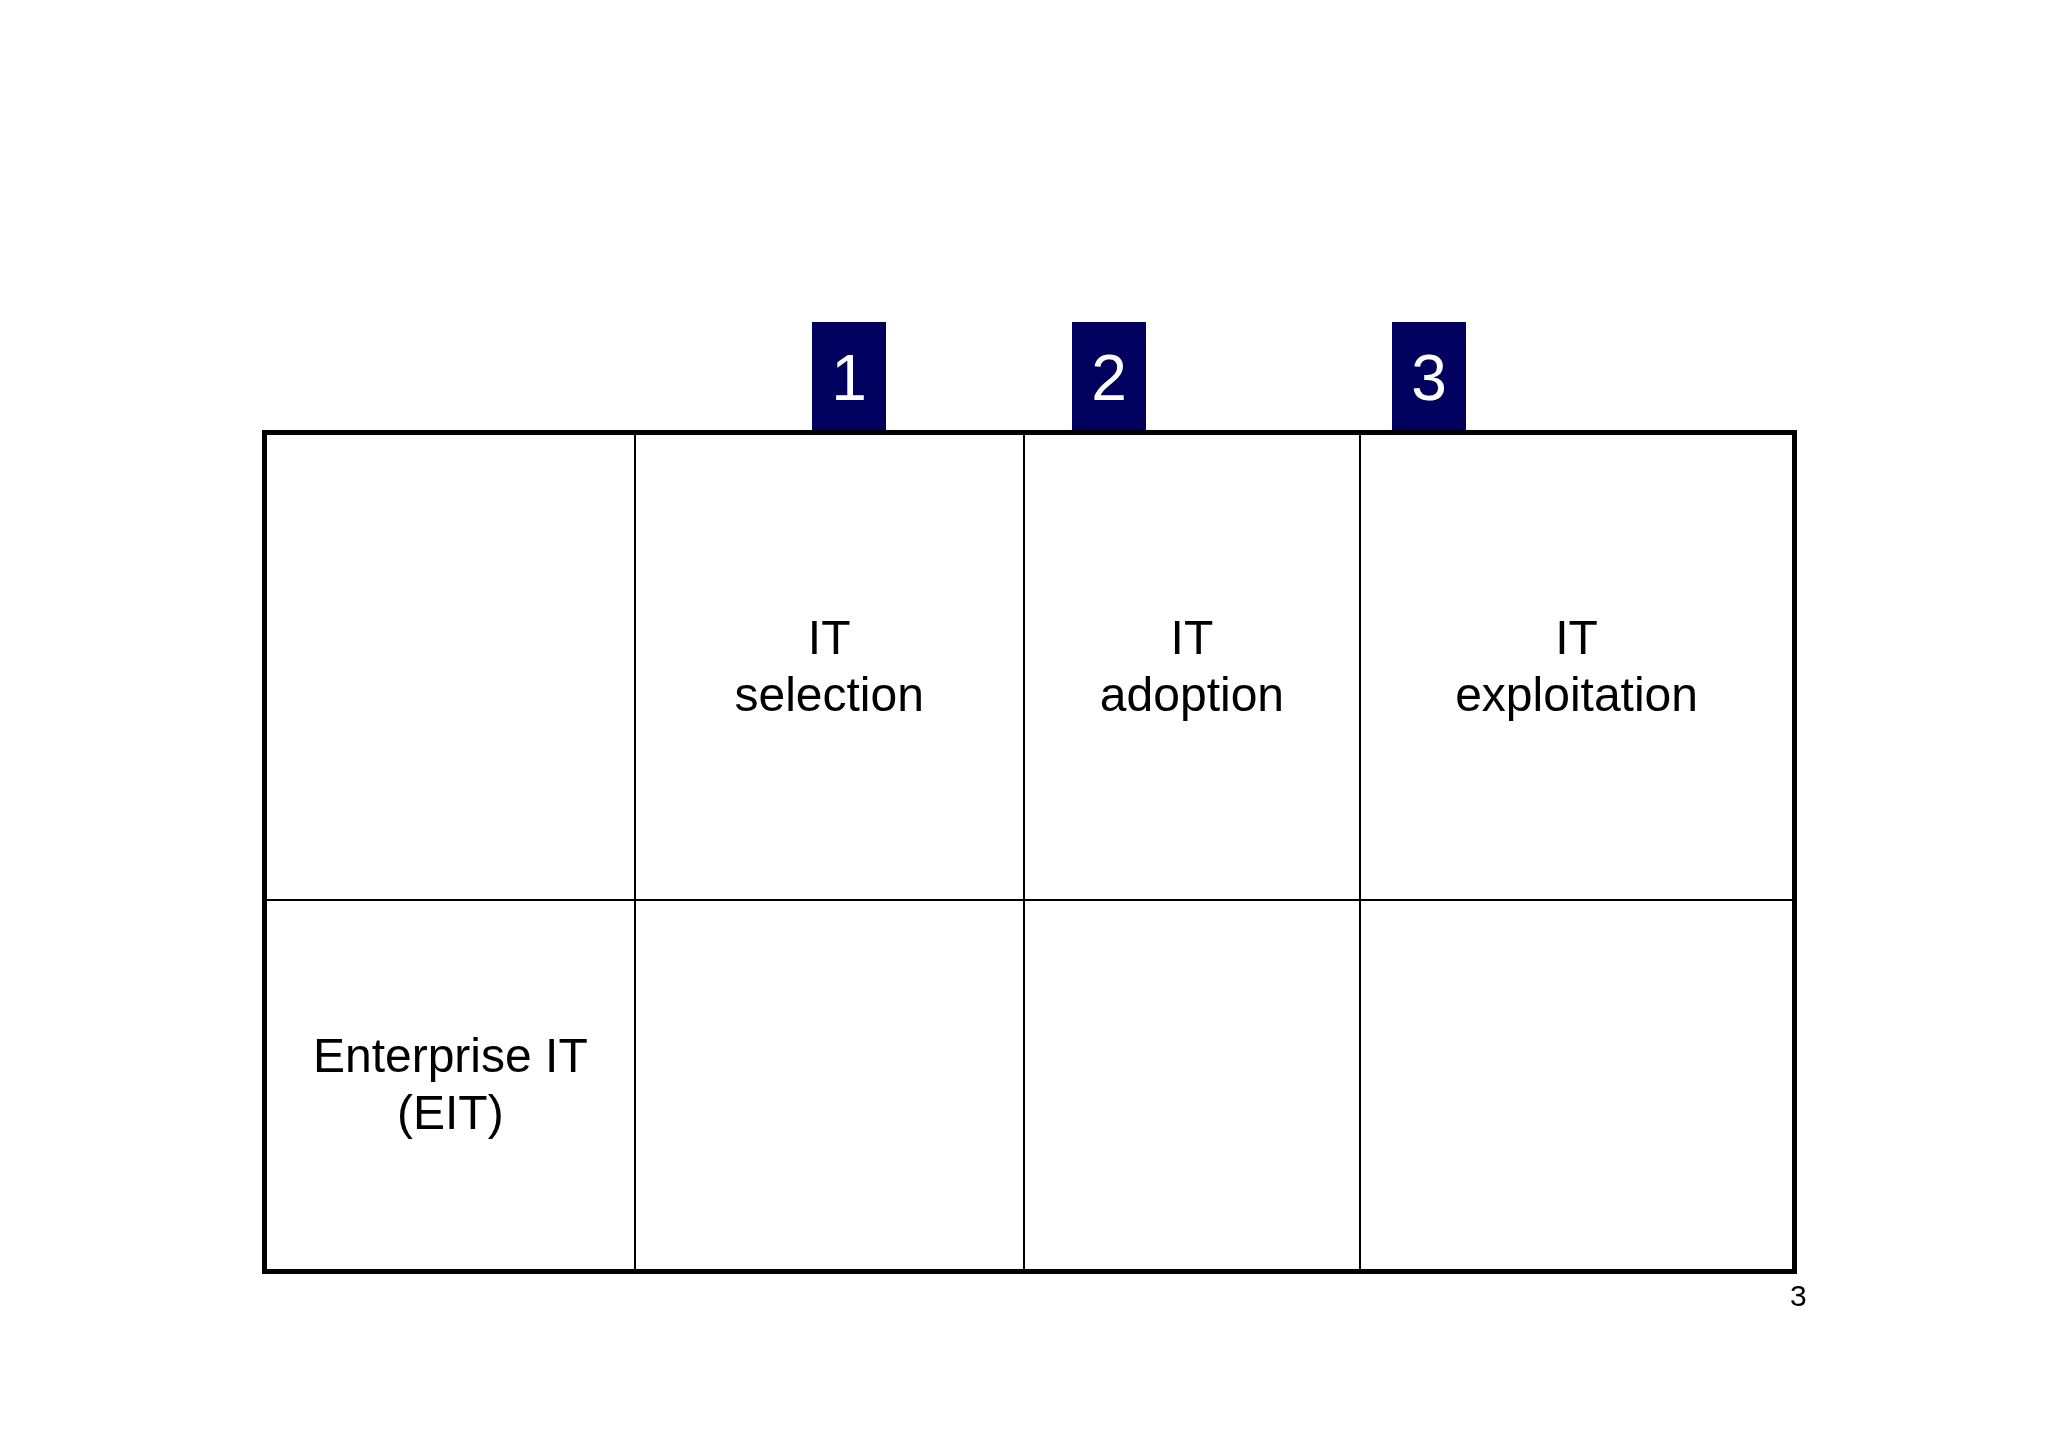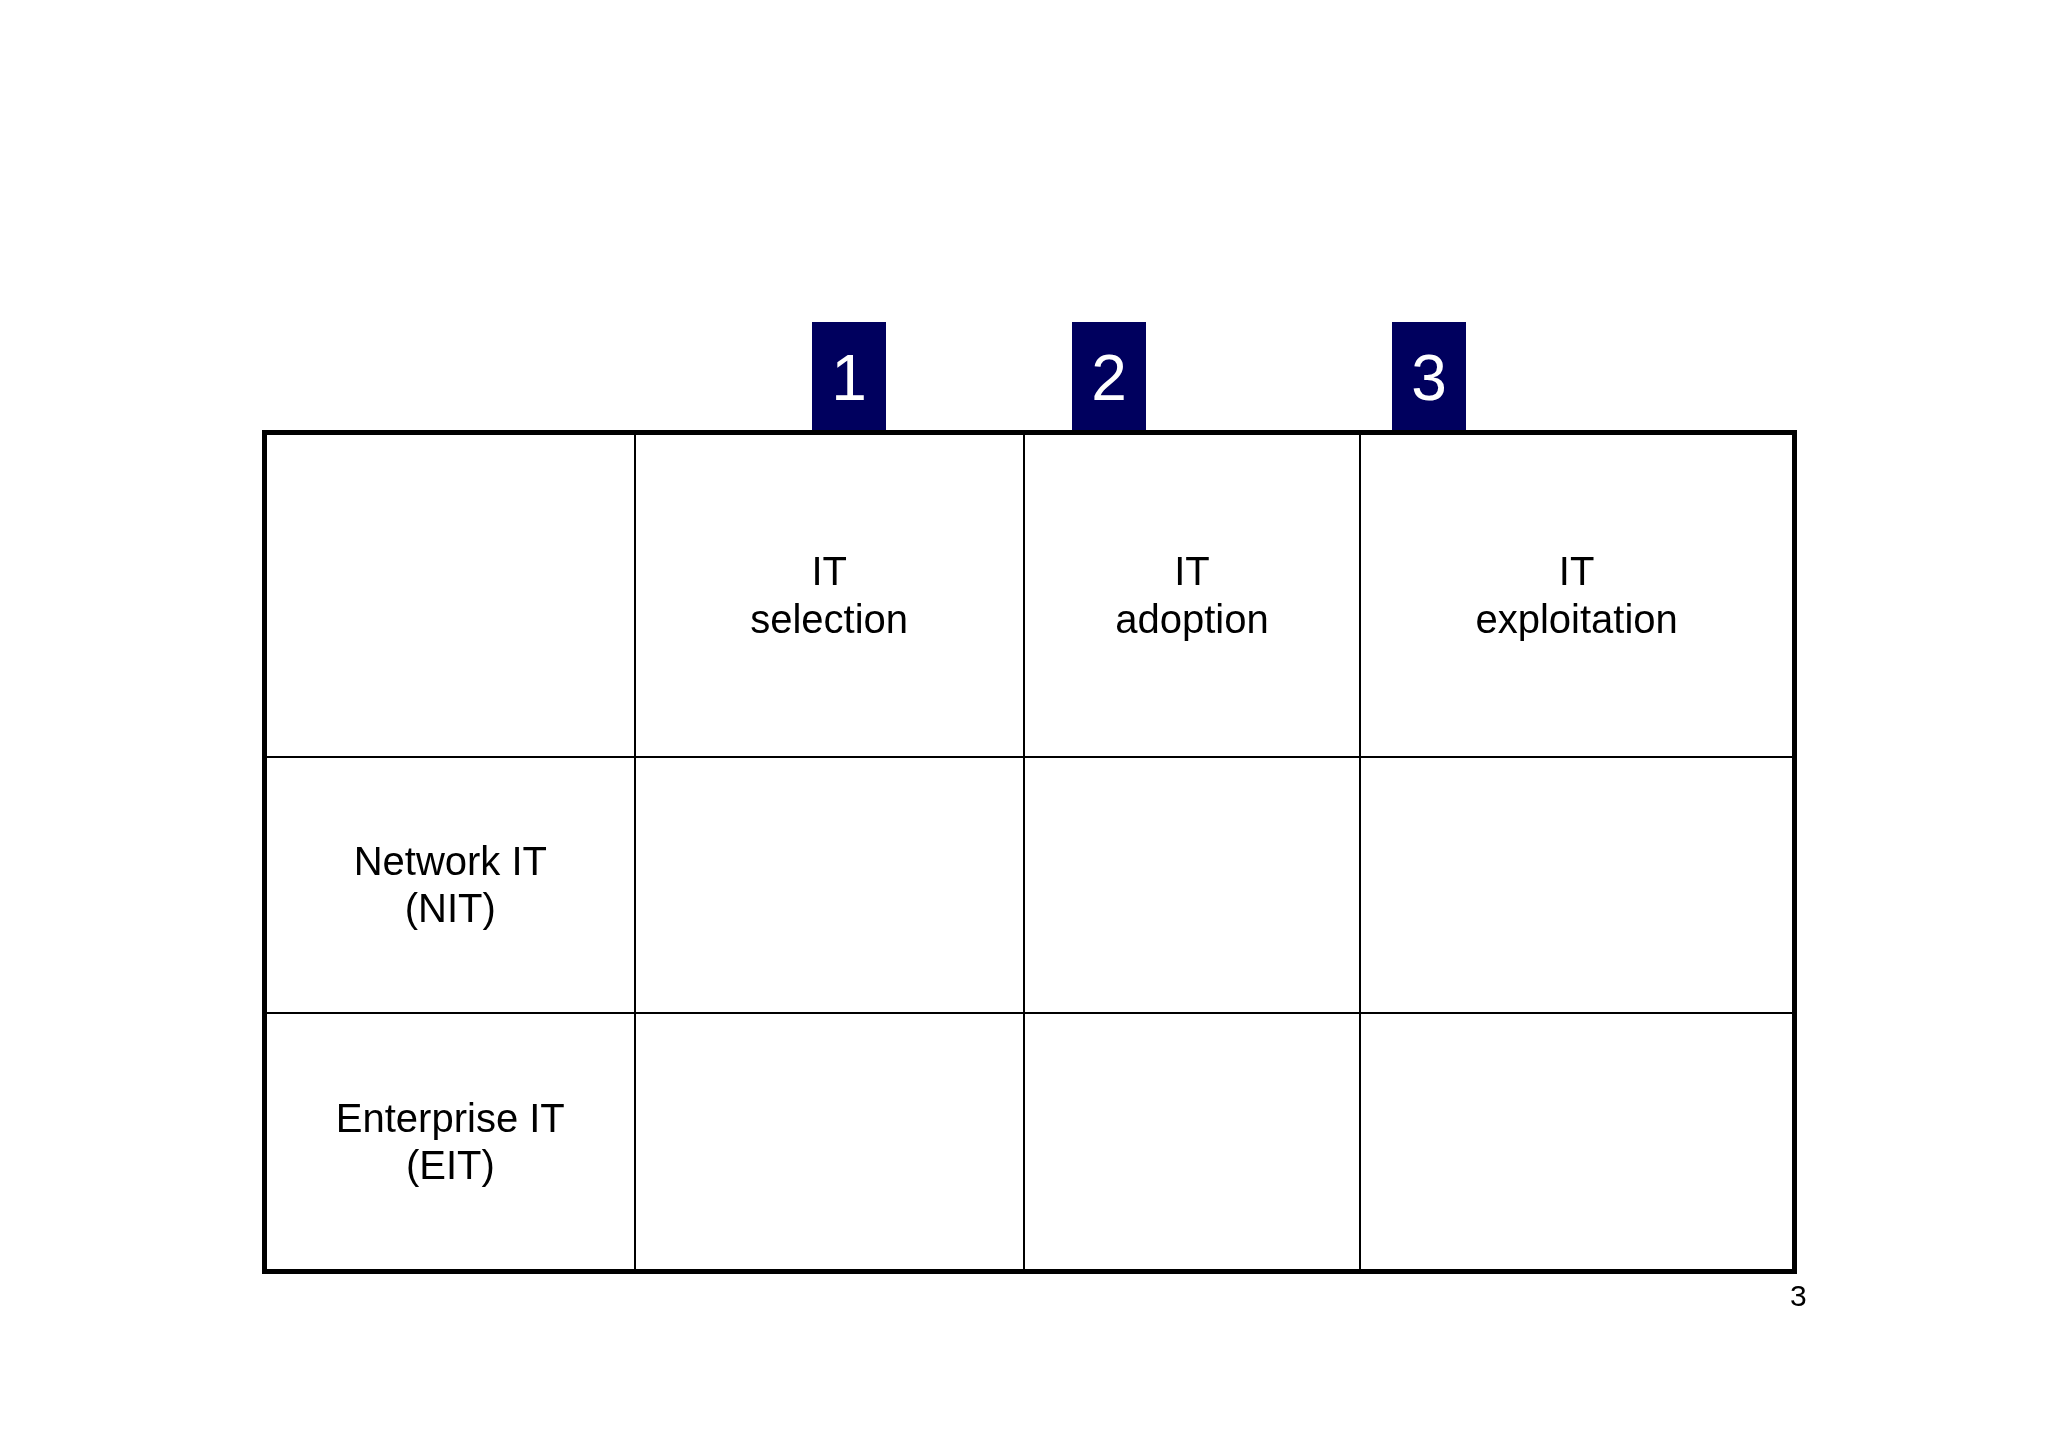--- a/index.html
+++ b/index.html
@@ -50,21 +50,21 @@
     height: 844px;
     border-collapse: collapse;
     table-layout: fixed;
     z-index: 3;
     background: #ffffff;
   }
   .matrix td {
     border: 2px solid #000000;
     vertical-align: middle;
     text-align: center;
-    font-size: 40px;
+    font-size: 48px;
     color: #000000;
     padding: 0 6px;
     line-height: 1.18;
     background: #ffffff;
   }
   .matrix .col-label { width: 352px; }
   .matrix .col-1 { width: 370px; }
   .matrix .col-2 { width: 320px; }
   .matrix .col-3 { width: 413px; }
 
@@ -123,29 +123,20 @@
           <span class="cell-line">IT</span>
           <span class="cell-line">adoption</span>
         </td>
         <td class="hdr-cell last">
           <span class="cell-line">IT</span>
           <span class="cell-line">exploitation</span>
         </td>
       </tr>
 
 
-      <tr class="body-row">
-        <td class="row-head">
-          <span class="cell-line">Network IT</span>
-          <span class="cell-line">(NIT)</span>
-        </td>
-        <td></td>
-        <td></td>
-        <td class="last"></td>
-      </tr>
 
       <tr class="body-row last-row">
         <td class="row-head">
           <span class="cell-line">Enterprise IT</span>
           <span class="cell-line">(EIT)</span>
         </td>
         <td></td>
         <td></td>
         <td class="last"></td>
       </tr>

